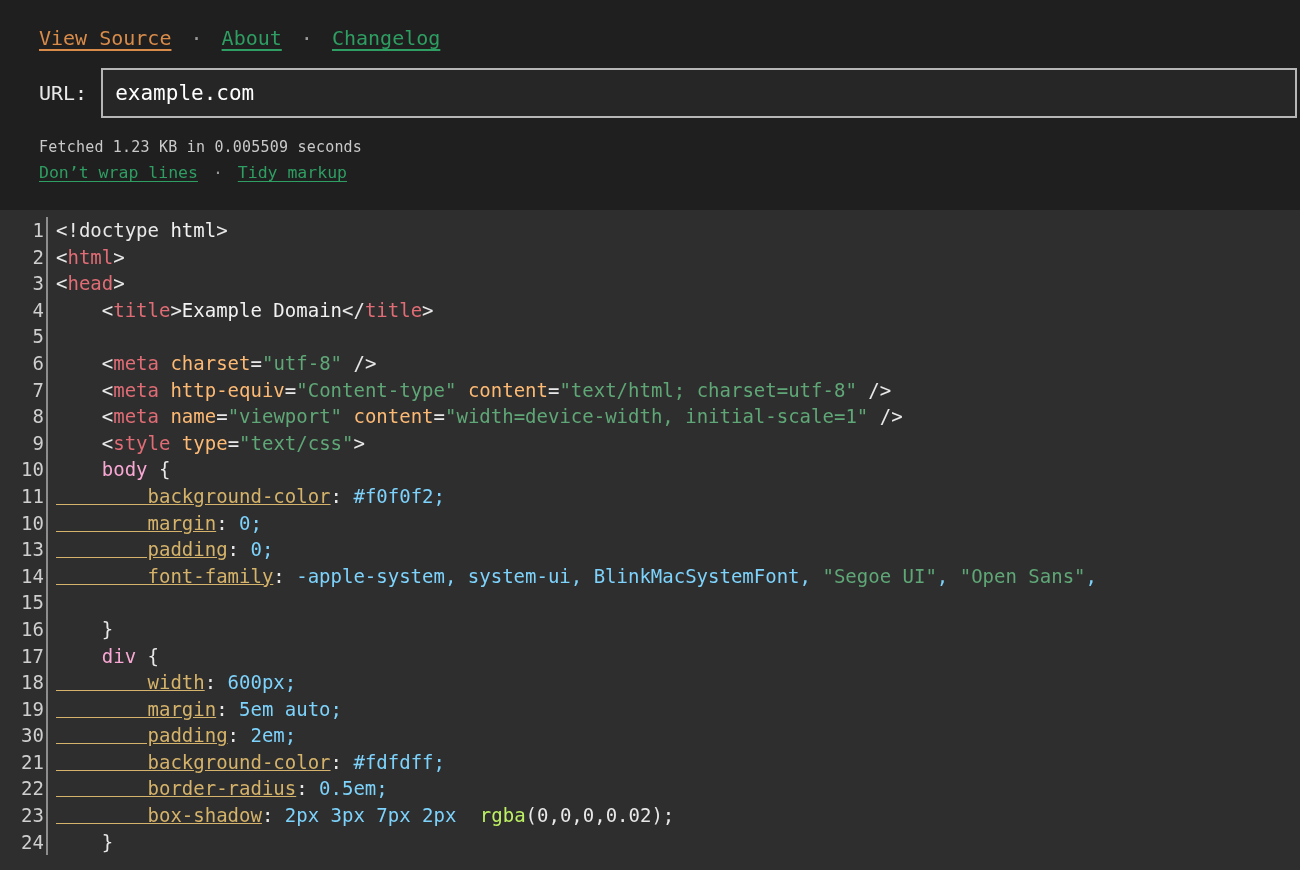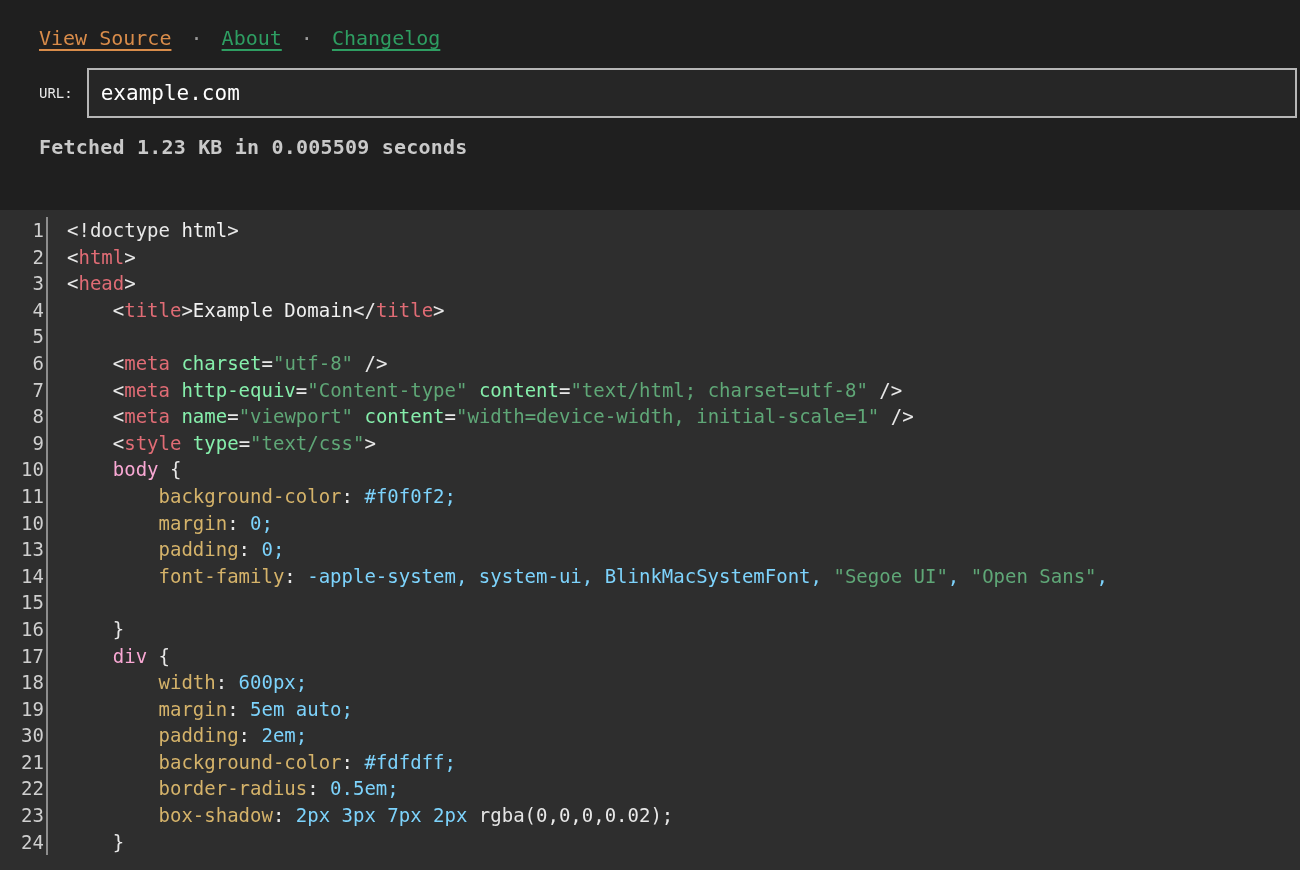--- a/index.html
+++ b/index.html
@@ -58,21 +58,21 @@
   
   .urlrow {
     display: flex;
     align-items: center;
     margin-top: 16px;
     padding-left: 16px;
     height: 50px;
   }
   .urllabel {
     color: #e8e8e8;
-    font-size: 14px;
+    font-size: 20px;
     line-height: 20px;
     margin-right: 14px;
     white-space: nowrap;
   }
   .urlinput {
     flex: 1 1 auto;
     height: 50px;
     box-sizing: border-box;
     background: #262626;
     border: 2px solid #b6b6b6;
@@ -84,25 +84,24 @@
     margin-right: -4px;
   }
 
   
   .statusblock {
     padding-left: 16px;
     margin-top: 18px;
   }
   .fetched {
     color: #c9c9c9;
-    font-size: 20px;
+    font-size: 15px;
     line-height: 22px;
     letter-spacing: 0.2px;
     white-space: nowrap;
-    font-weight: bold;
   }
   .optionsrow {
     margin-top: 4px;
     font-size: 16.5px;
     line-height: 22px;
     white-space: nowrap;
   }
   .optlink {
     color: #2e9e62;
     text-decoration: underline;
@@ -134,39 +133,39 @@
     color: #cfcfcf;
     padding-right: 0;
     user-select: none;
     border-right: 2px solid #8d8d8d;
     font-size: 19px;
     line-height: 26.6px;
   }
   .gutter div { padding-right: 2px; }
   .code {
     flex: 1 1 auto;
-    padding-left: 19px;
+    padding-left: 8px;
     white-space: pre;
     color: #e6e6e6;
     font-size: 19px;
     line-height: 26.6px;
     overflow: hidden;
   }
   .code > div { min-height: 26.6px; }
 
   
   .t-punct  { color: #e8e8e8; }
   .t-tag    { color: #e06c75; }
-  .t-attr   { color: #86efac; }
+  .t-attr   { color: #fdba74; }
   .t-str    { color: #5fa777; }
   .t-text   { color: #f2f2f2; }
   .t-sel    { color: #f9a8d4; }
-  .t-prop   { color: #d5b36a; }
+  .t-prop   { color: #d5b36a; text-decoration: underline; }
   .t-val    { color: #7dd3fc; }
-  .t-fn     { color: #e5e5e5; }
+  .t-fn     { color: #bef264; margin-left: 12px; }
 </style>
 </head>
 <body>
 
 <div id="app">
 
   <div class="header">
 
     <div class="navbar">
       <a class="navlink accent" href="#">View Source</a>
@@ -176,20 +175,25 @@
       <a class="navlink green" href="#">Changelog</a>
     </div>
 
     <div class="urlrow">
       <span class="urllabel">URL:</span>
       <input class="urlinput" type="text" value="example.com" style="">
     </div>
 
     <div class="statusblock">
       <div class="fetched">Fetched 1.23 KB in 0.005509 seconds</div>
+      <div class="optionsrow">
+        <a class="optlink" href="#">Don’t wrap lines</a>
+        <span class="optsep">·</span>
+        <a class="optlink" href="#">Tidy markup</a>
+      </div>
     </div>
 
   </div>
 
   <div class="codewrap">
     <div class="codeinner">
       <div class="gutter" id="gutter">
           <div>1</div>
           <div>2</div>
           <div>3</div>

